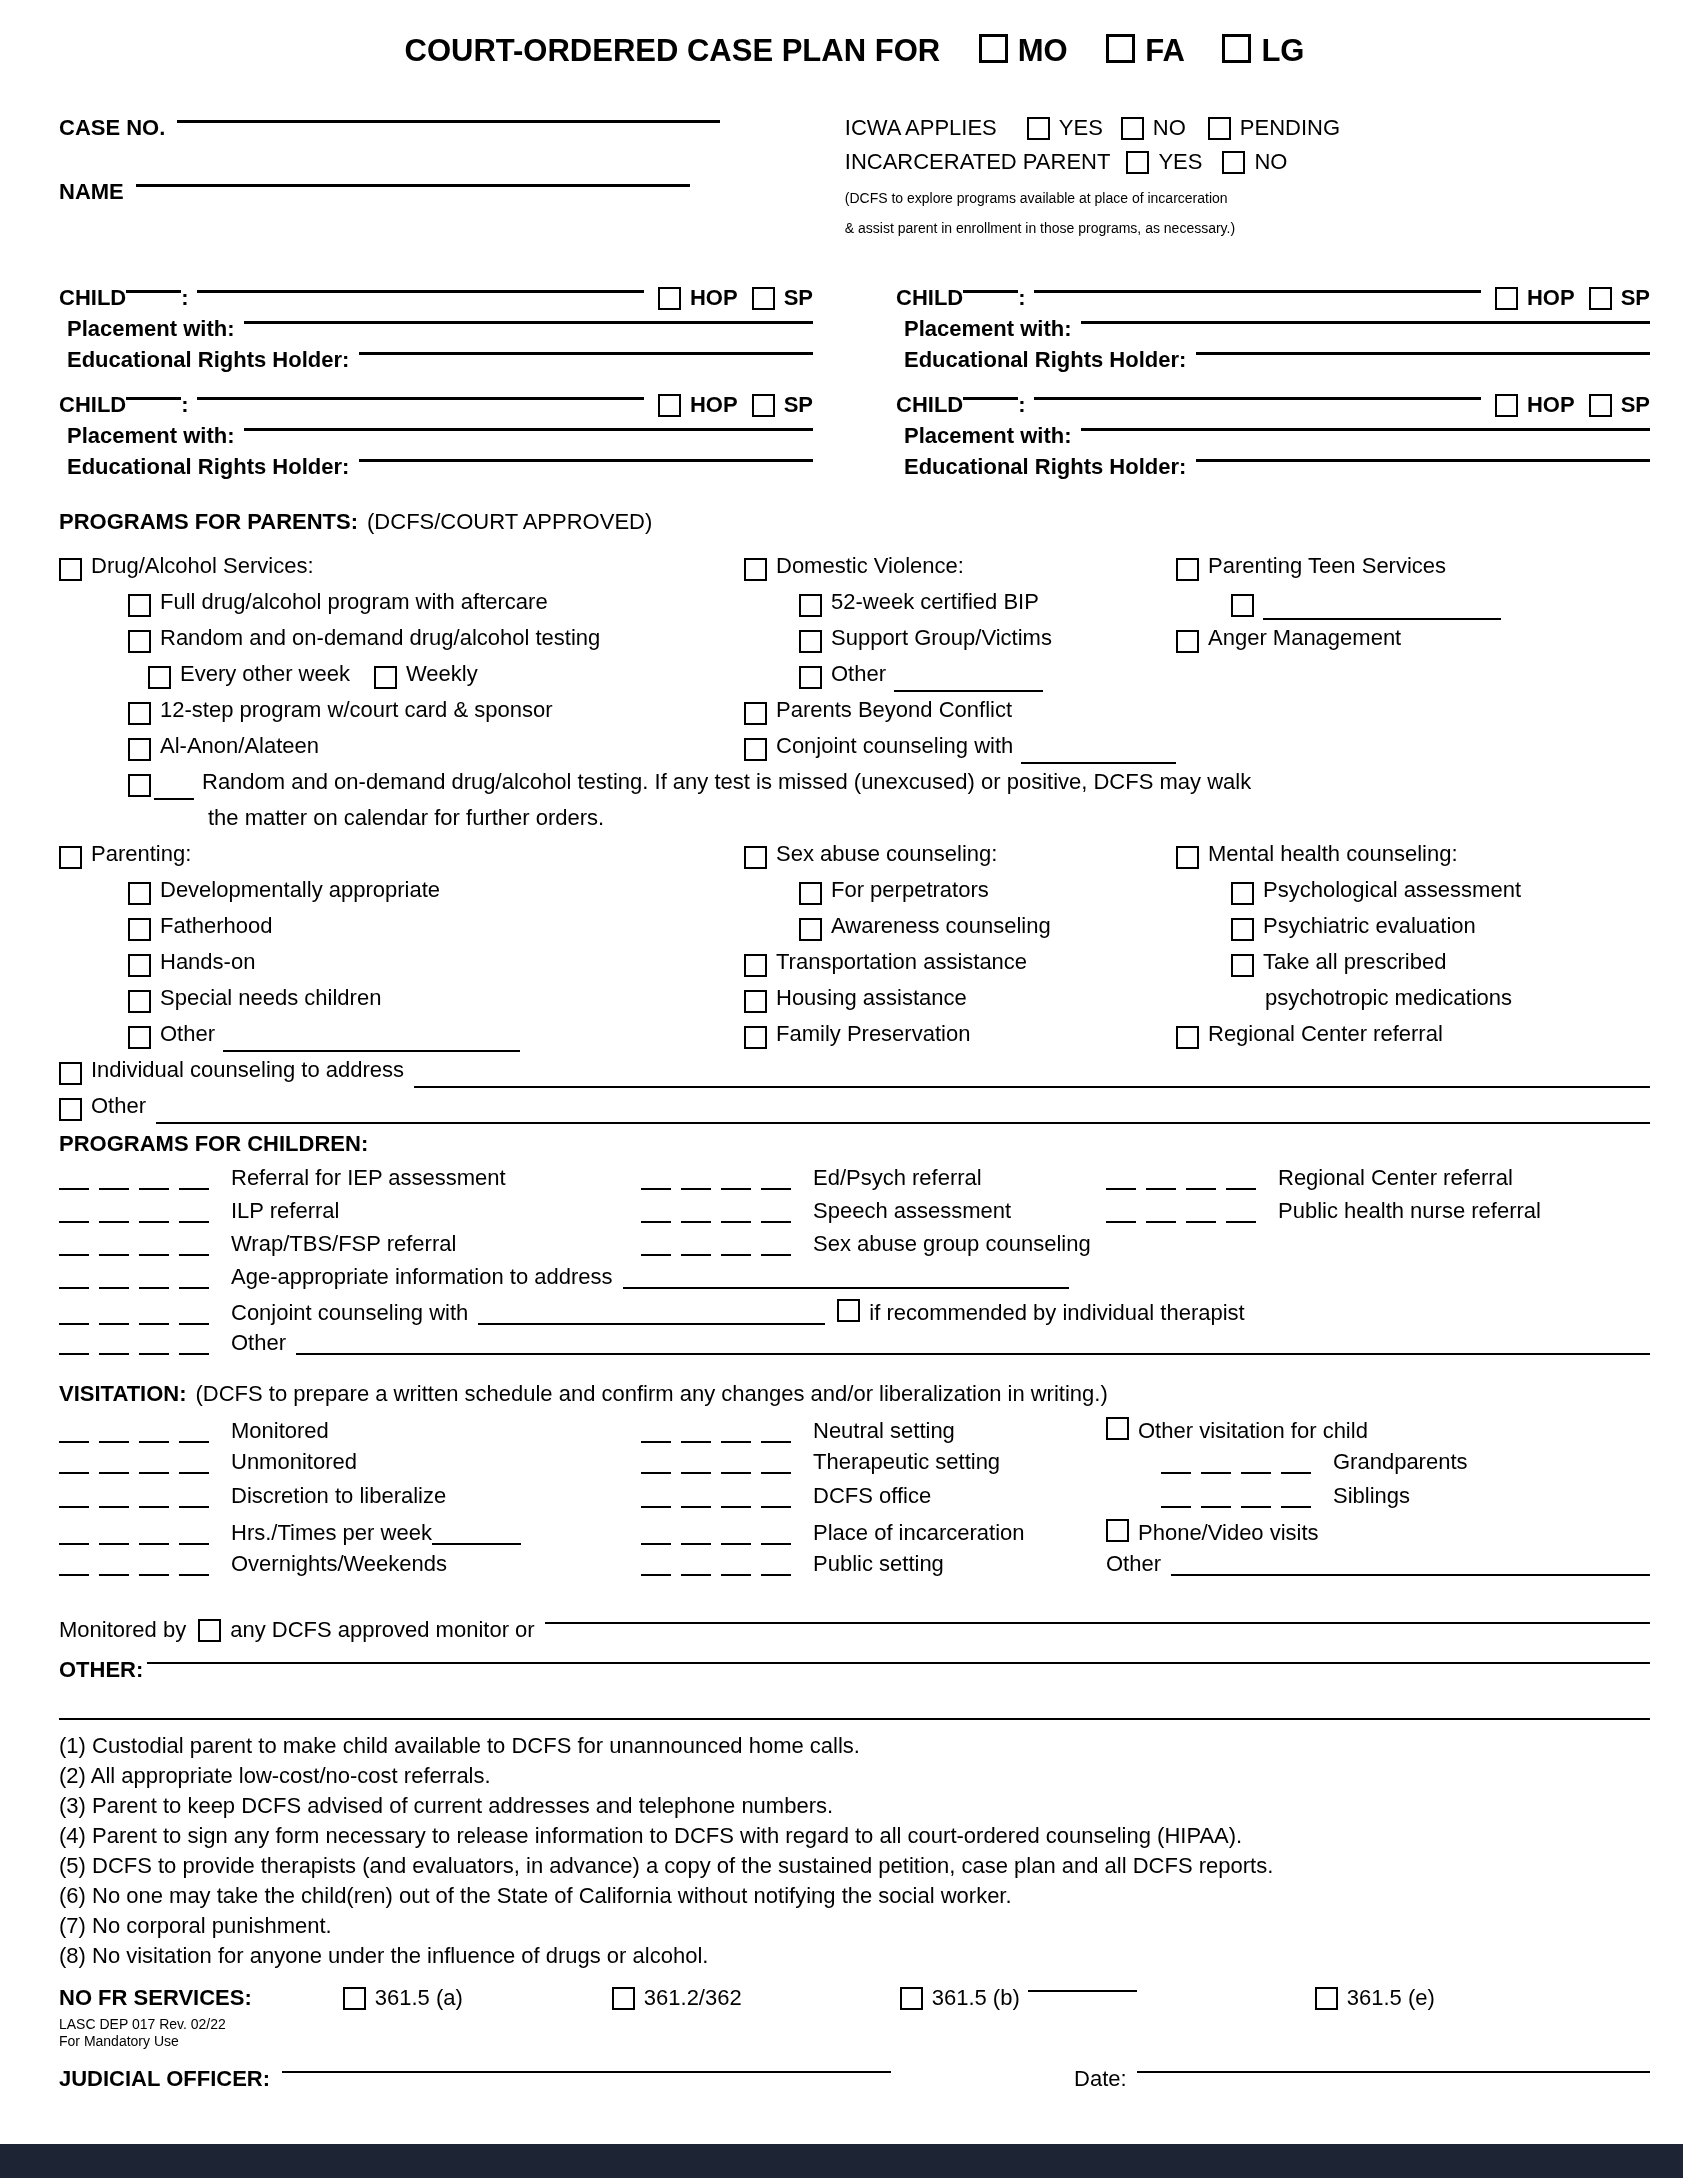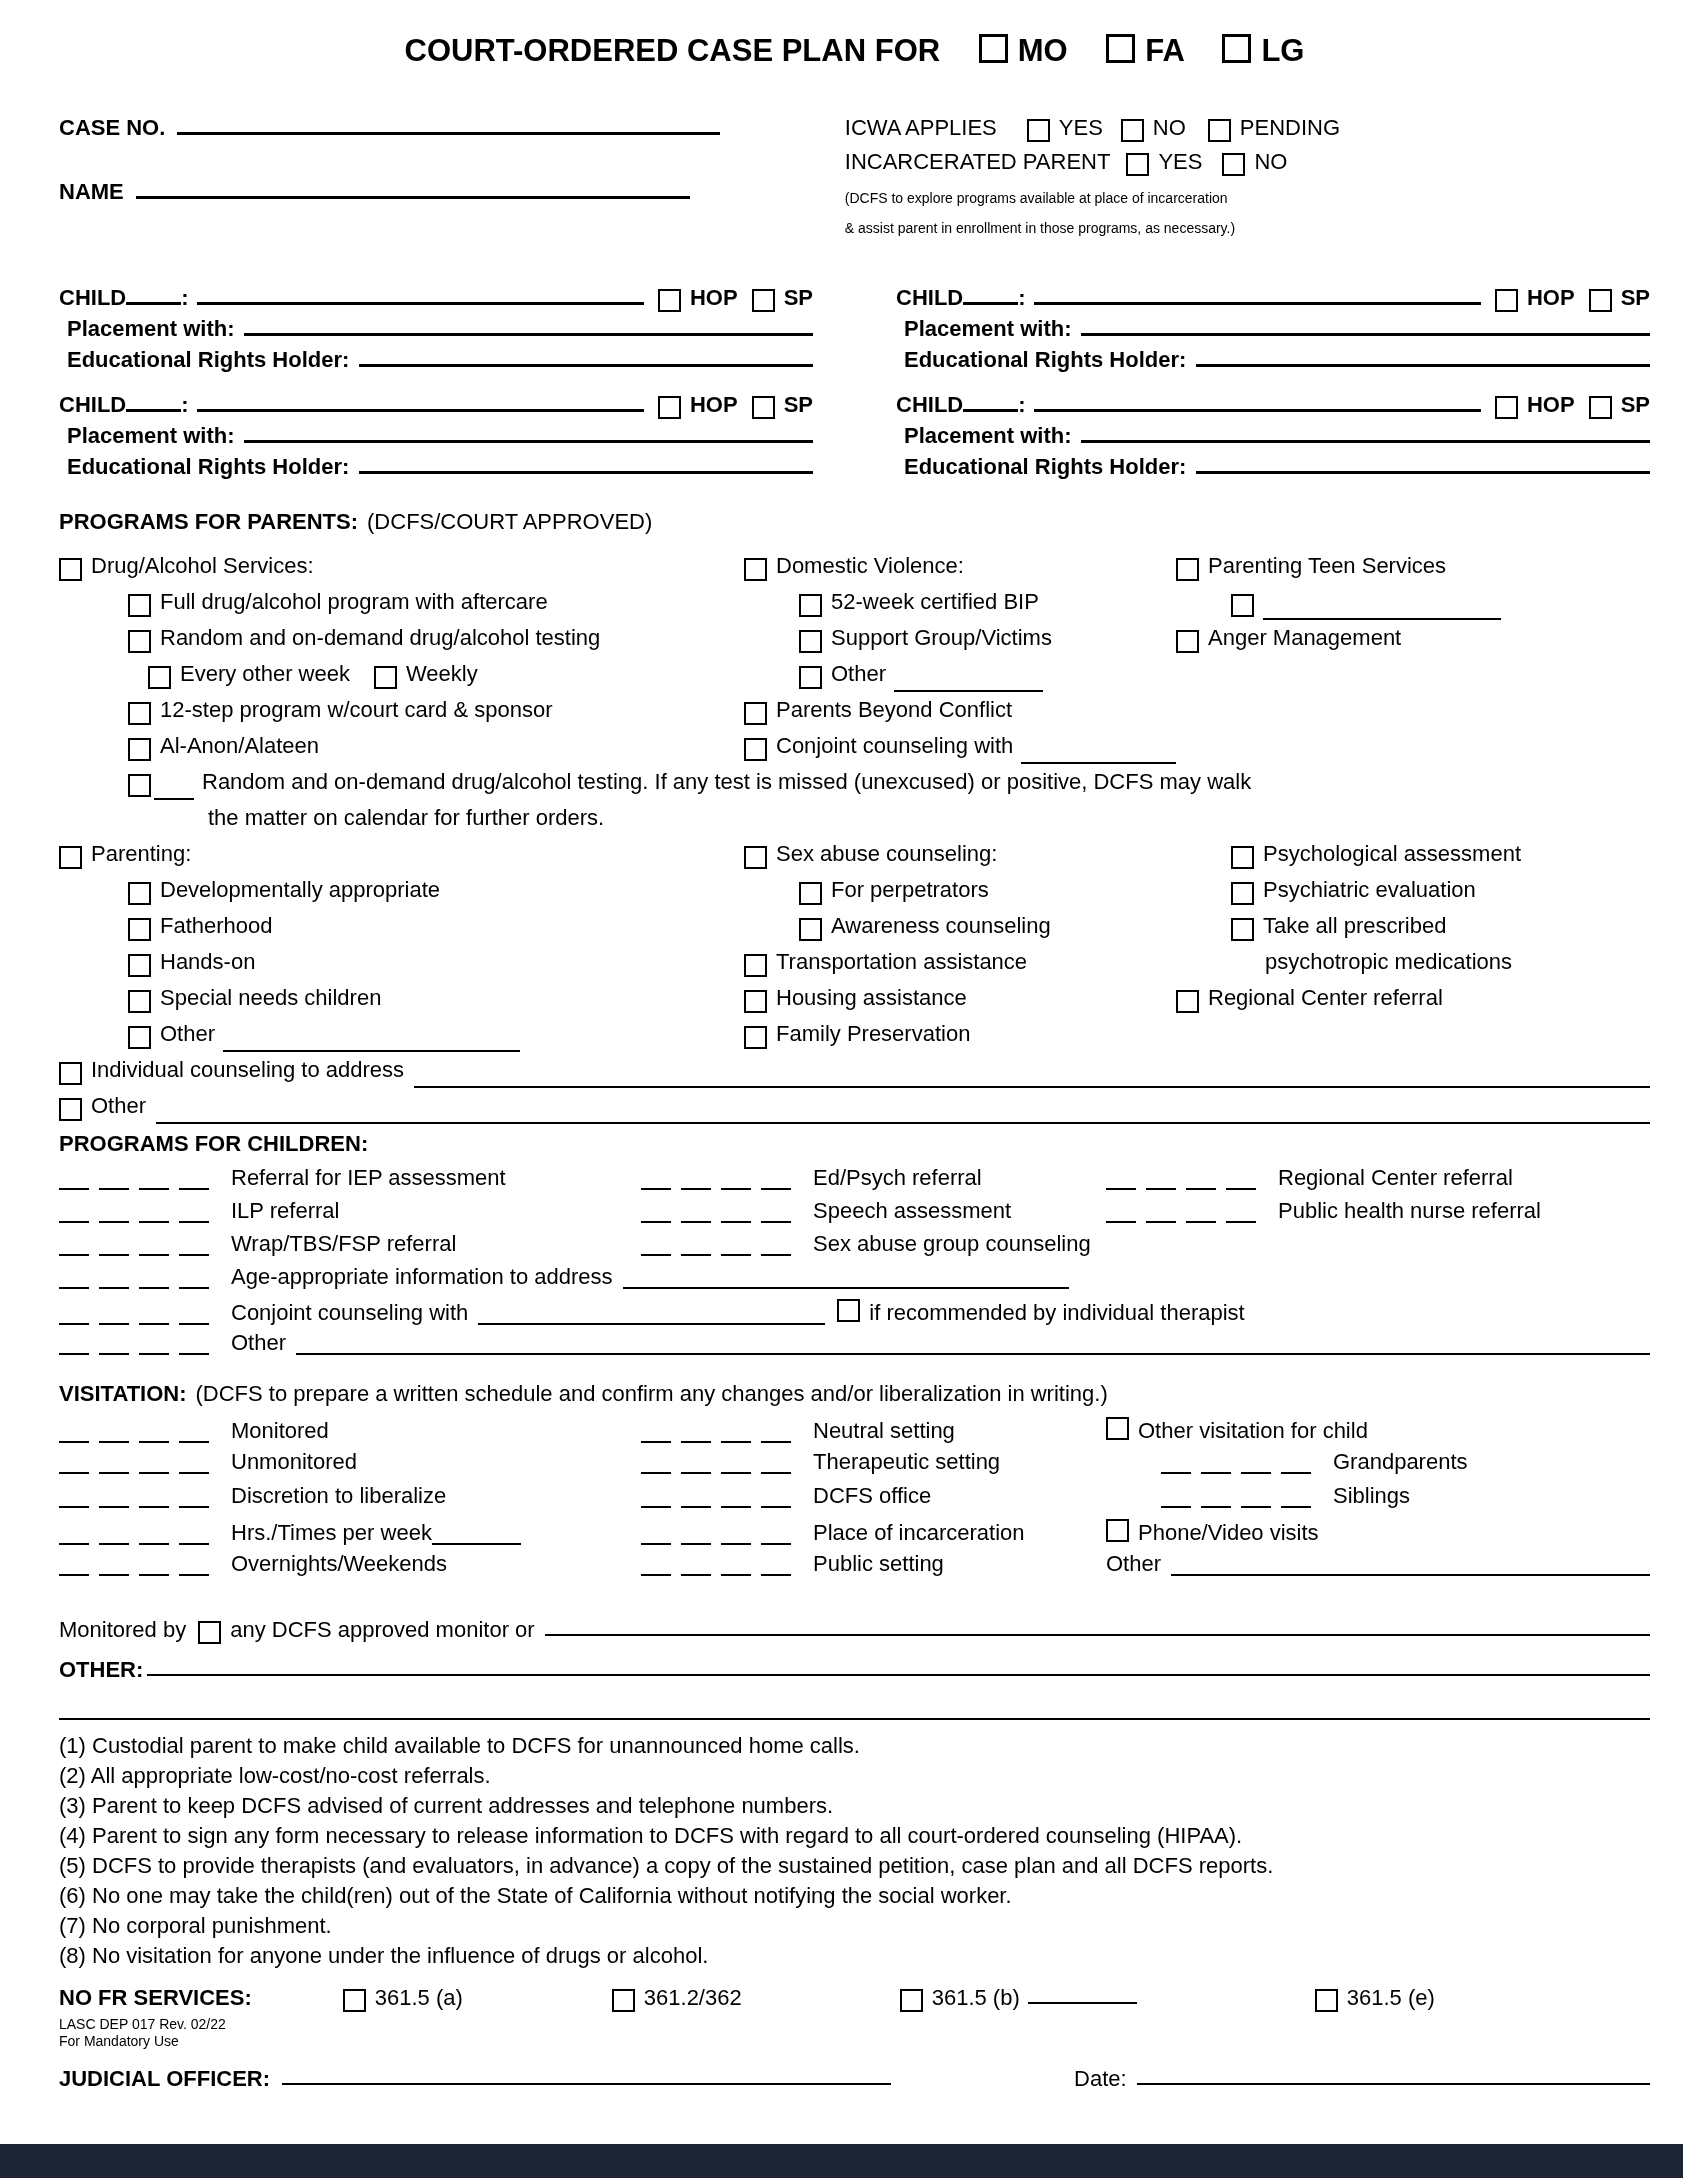--- a/index.html
+++ b/index.html
@@ -1,20 +1,20 @@
 <!DOCTYPE html>
 <html><head>
 <meta charset="utf-8">
 <style>
   html,body{margin:0;padding:0}
   body{width:1683px;height:2178px;position:relative;background:#fff;color:#000;
        font-family:"Liberation Sans",sans-serif;font-size:22px;overflow:hidden}
   .page{padding:26px 33px 0 59px;position:relative}
   .b{font-weight:700}
-  .fl{display:flex;align-items:center}
+  .fl{display:flex;align-items:flex-start}
   .fill{flex:1 1 auto}
   .line{display:inline-block;height:0;border-bottom:2px solid #000;position:relative;top:5px}
   .thick{border-bottom-width:3px}
   .cb{display:inline-block;width:19px;height:19px;border:2.5px solid #000;flex:0 0 auto;
       position:relative;top:2px;margin-right:9px;background:#fff}
   .title-row{text-align:center;font-size:31px;font-weight:700;padding-top:6px}
   .title-row .cb{width:23px;height:23px;border-width:3px;margin:0 10px 0 30px;top:2px}
   .top{display:flex;margin-top:46px}
   .top-left{width:47%;flex:none}
   .top-right{flex:1;padding-left:38px}
@@ -313,20 +313,24 @@
       <div class="item">
           <span class="cb"></span>
           <span>Housing assistance</span>
         </div>
       <div class="item">
           <span class="cb"></span>
           <span>Family Preservation</span>
         </div>
     </div>
     <div class="c3">
+      <div class="item">
+          <span class="cb"></span>
+          <span>Mental health counseling:</span>
+        </div>
       <div class="item ind1b">
           <span class="cb"></span>
           <span>Psychological assessment</span>
         </div>
       <div class="item ind1b">
           <span class="cb"></span>
           <span>Psychiatric evaluation</span>
         </div>
       <div class="item ind1b">
           <span class="cb"></span>

